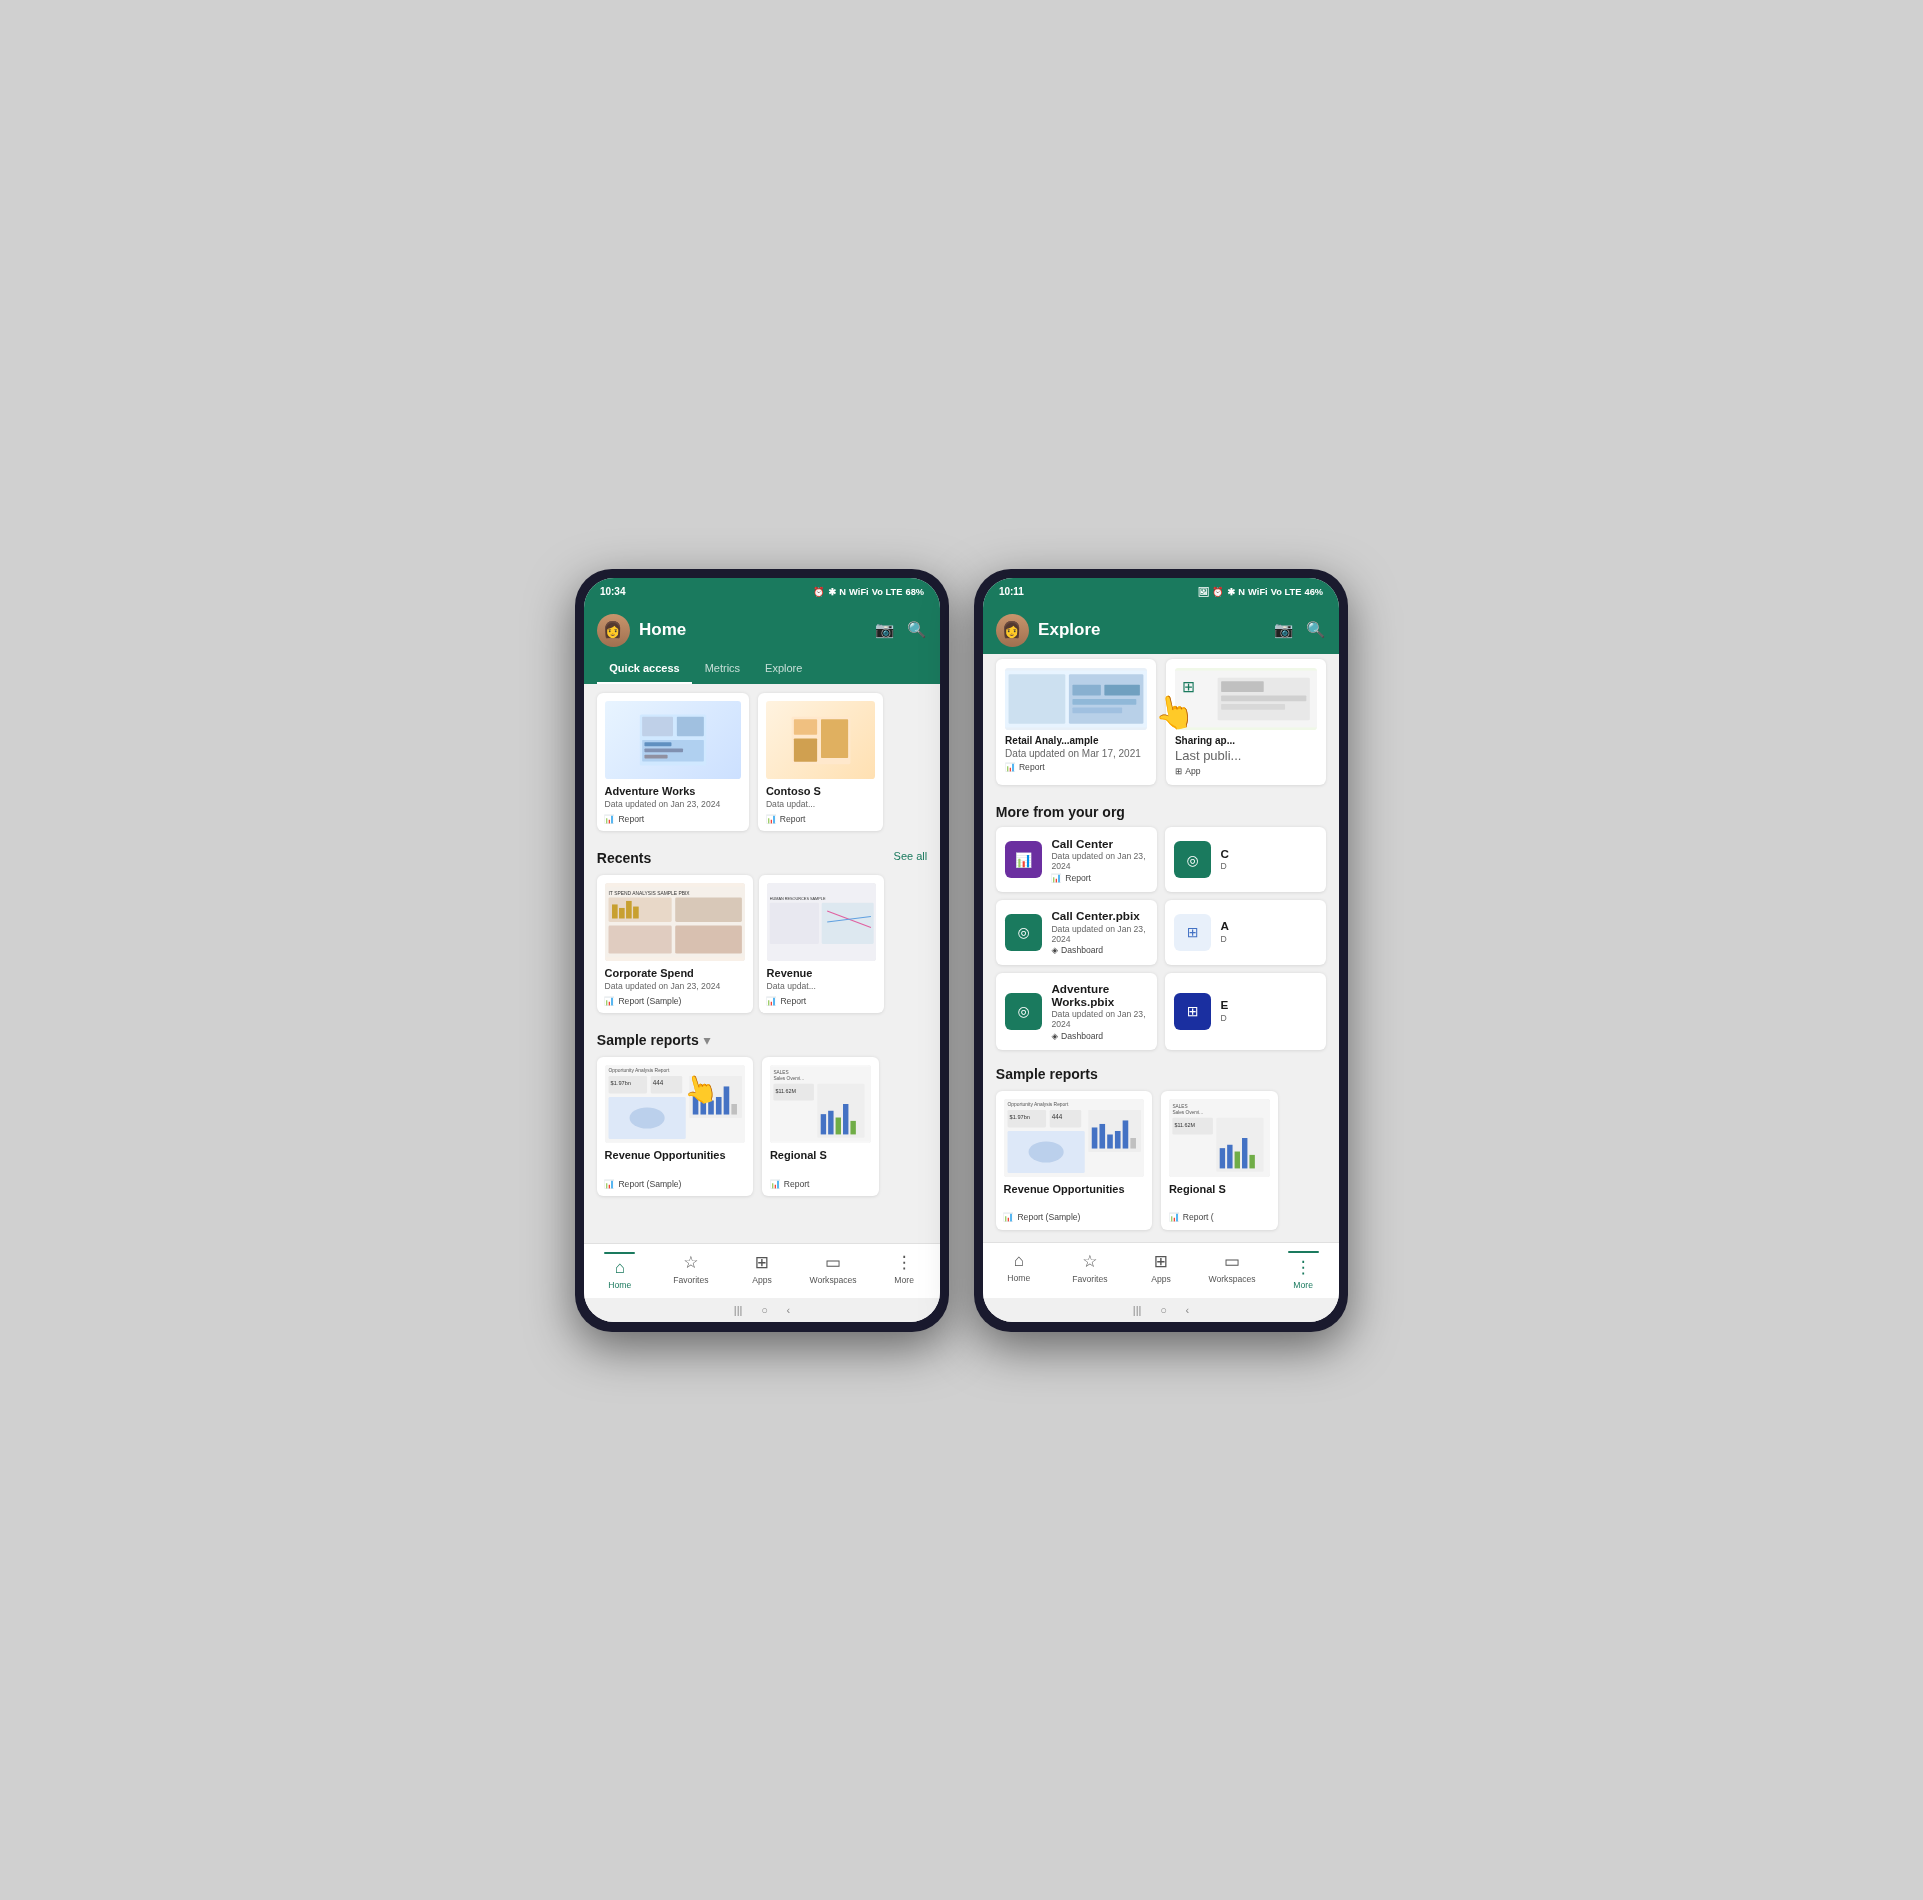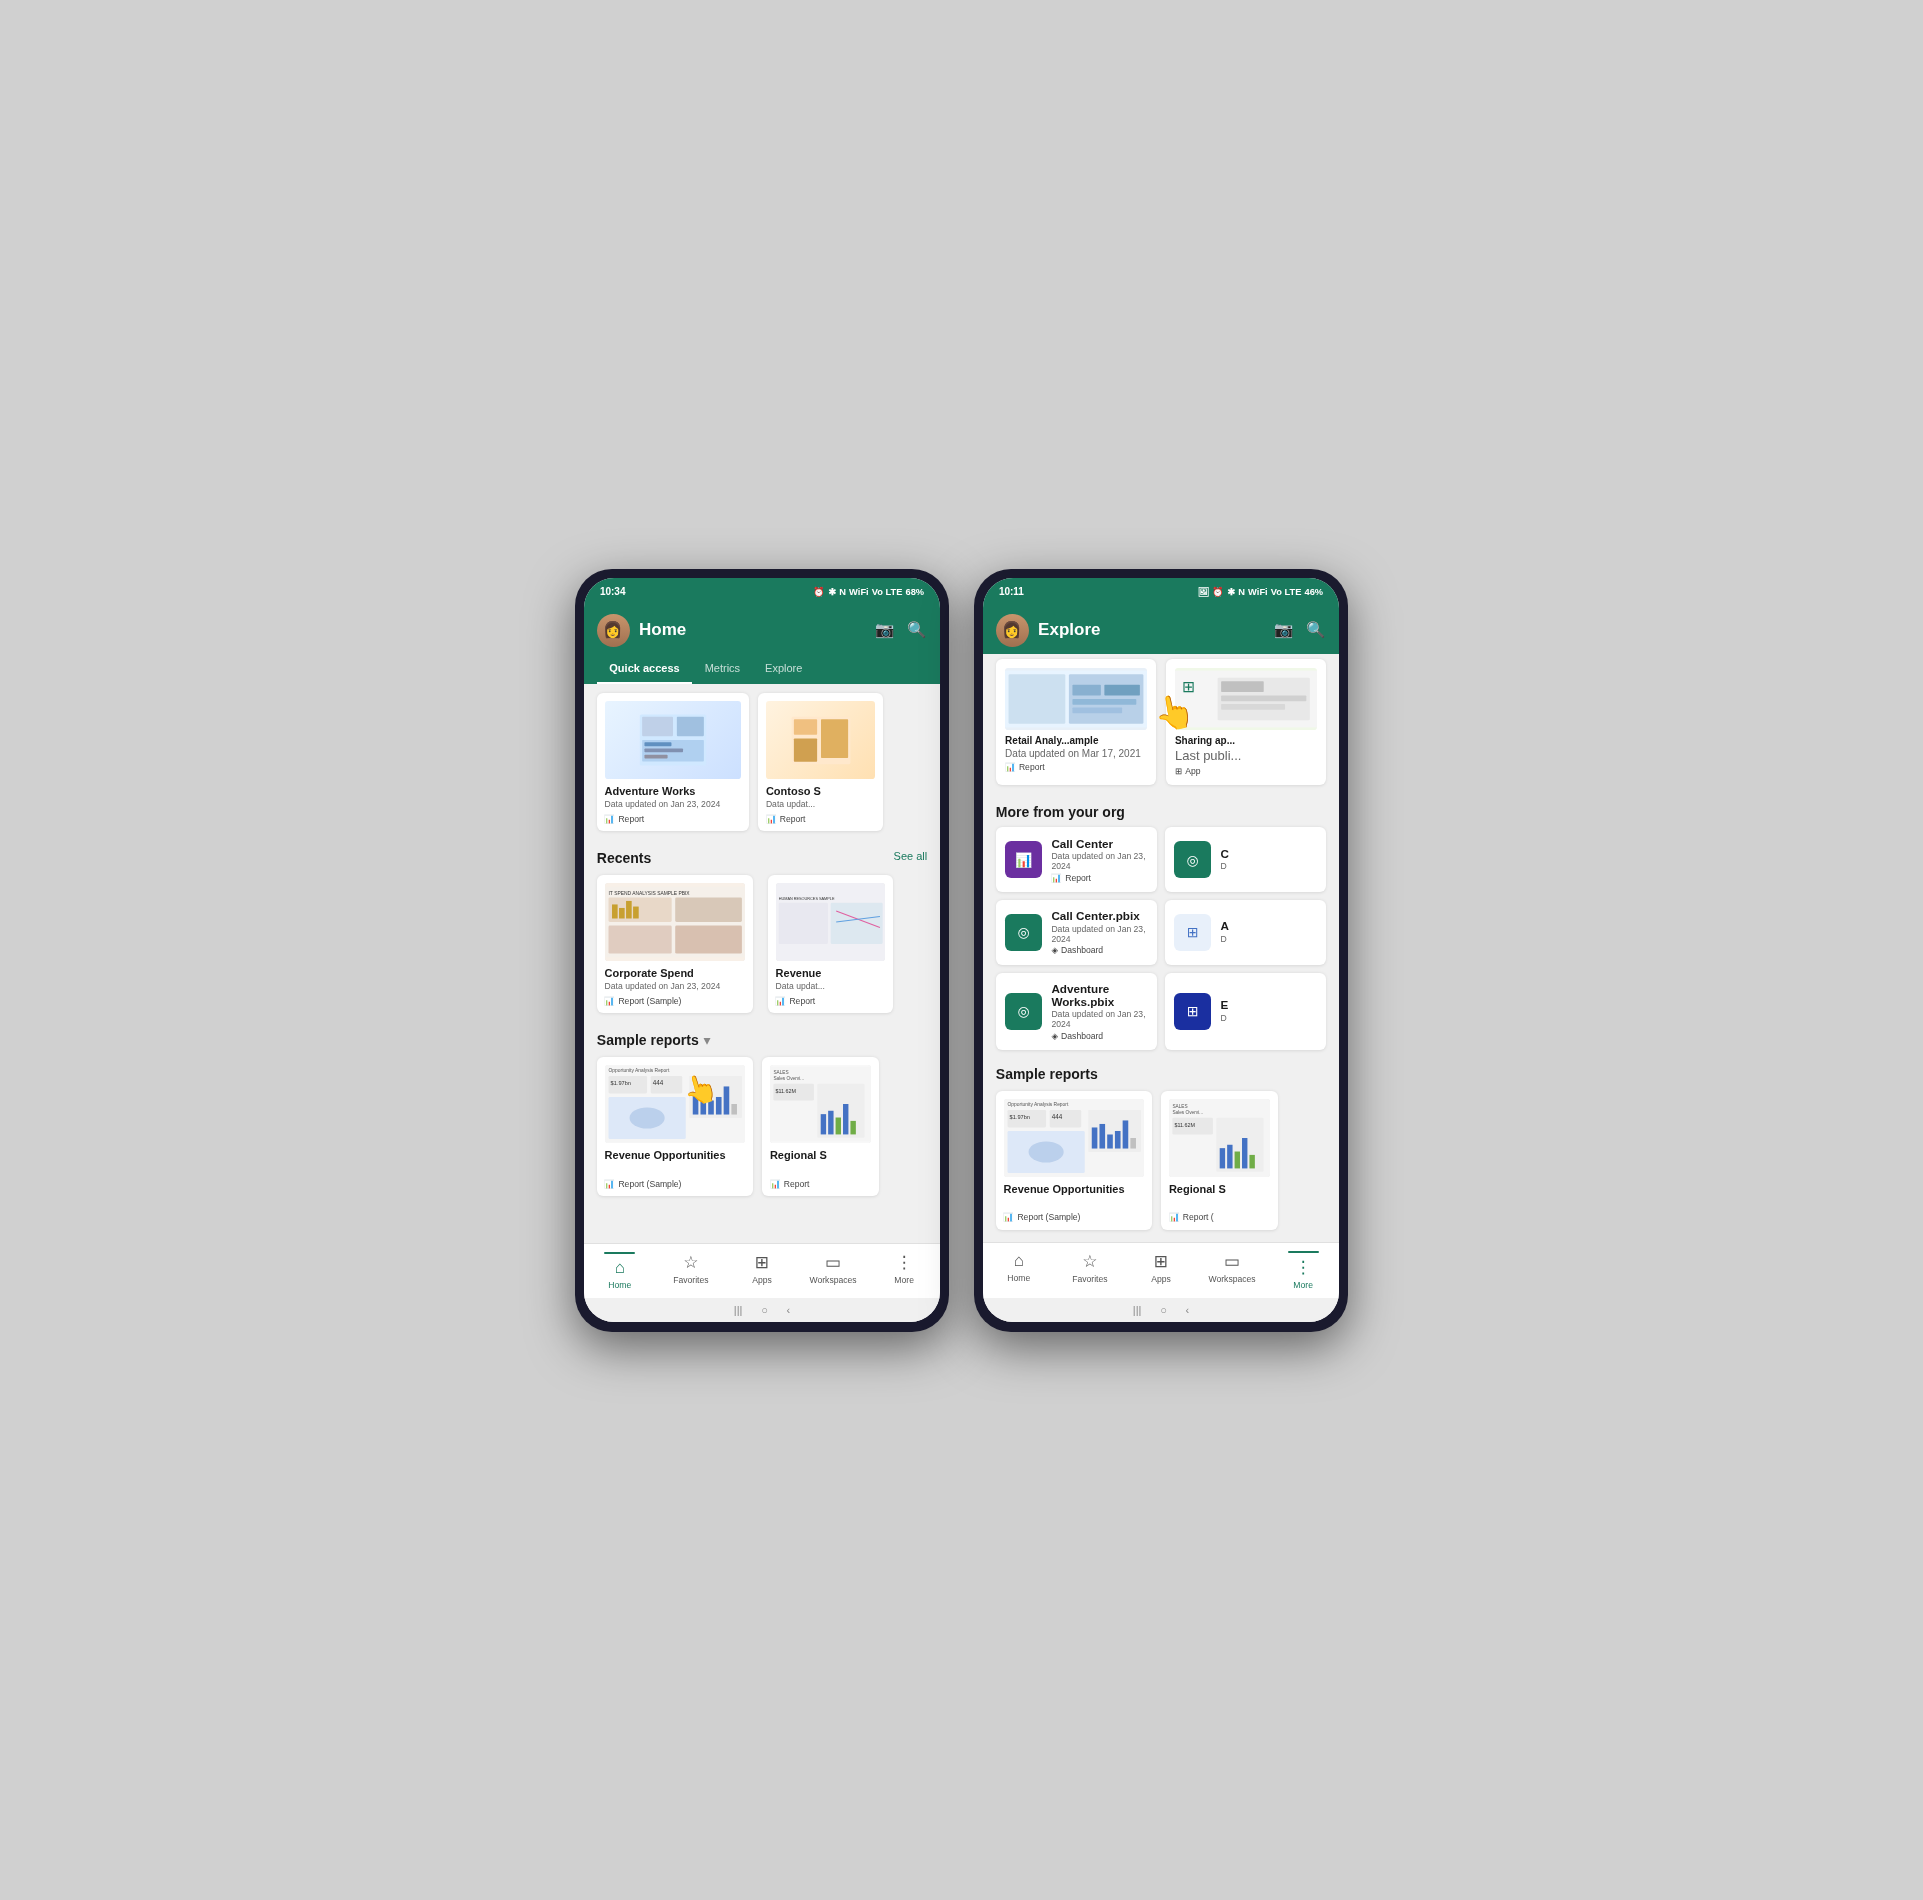--- a/index.html
+++ b/index.html
@@ -193,21 +193,21 @@
 
     .see-all-link {
       color: #1a7a5e;
       font-size: 11px;
       cursor: pointer;
     }
 
     
     .recents-cards {
       display: flex;
-      gap: 15px;
+      gap: 6px;
       padding: 4.7px 12.5px 9.3px;
       overflow-x: hidden;
     }
 
     .recent-card {
       background: white;
       border-radius: 6.2px;
       padding: 7.8px;
       flex-shrink: 0;
       width: 156px;

